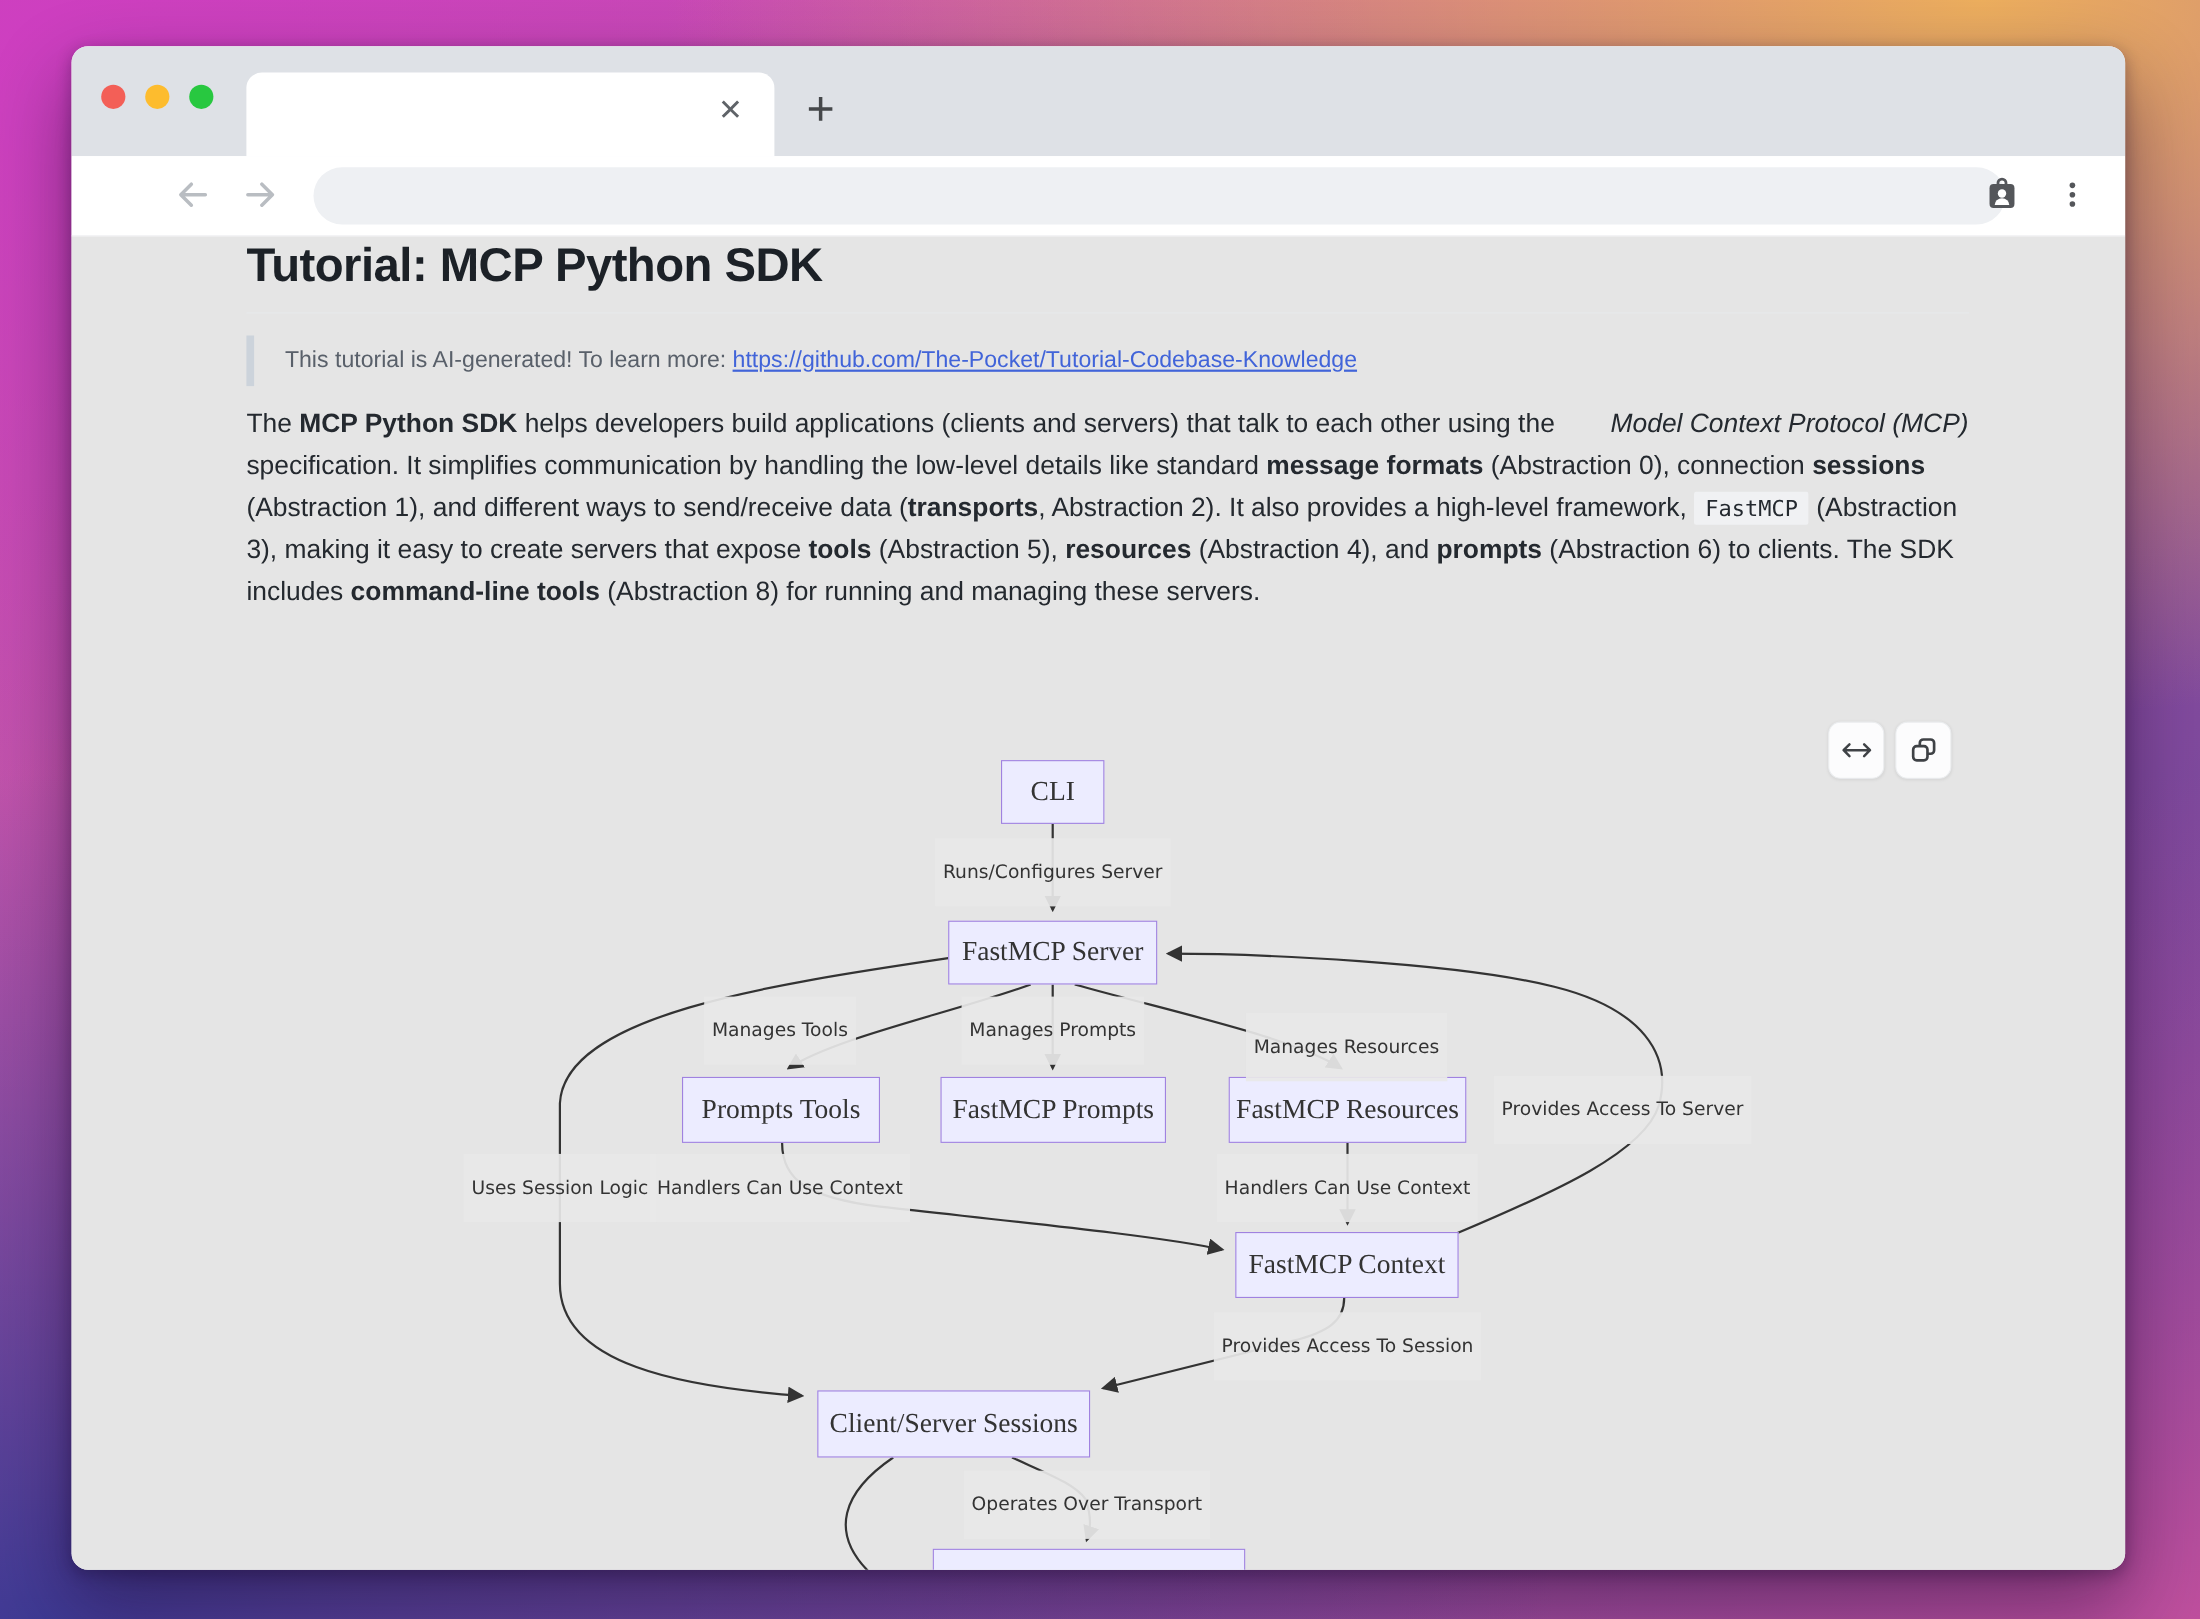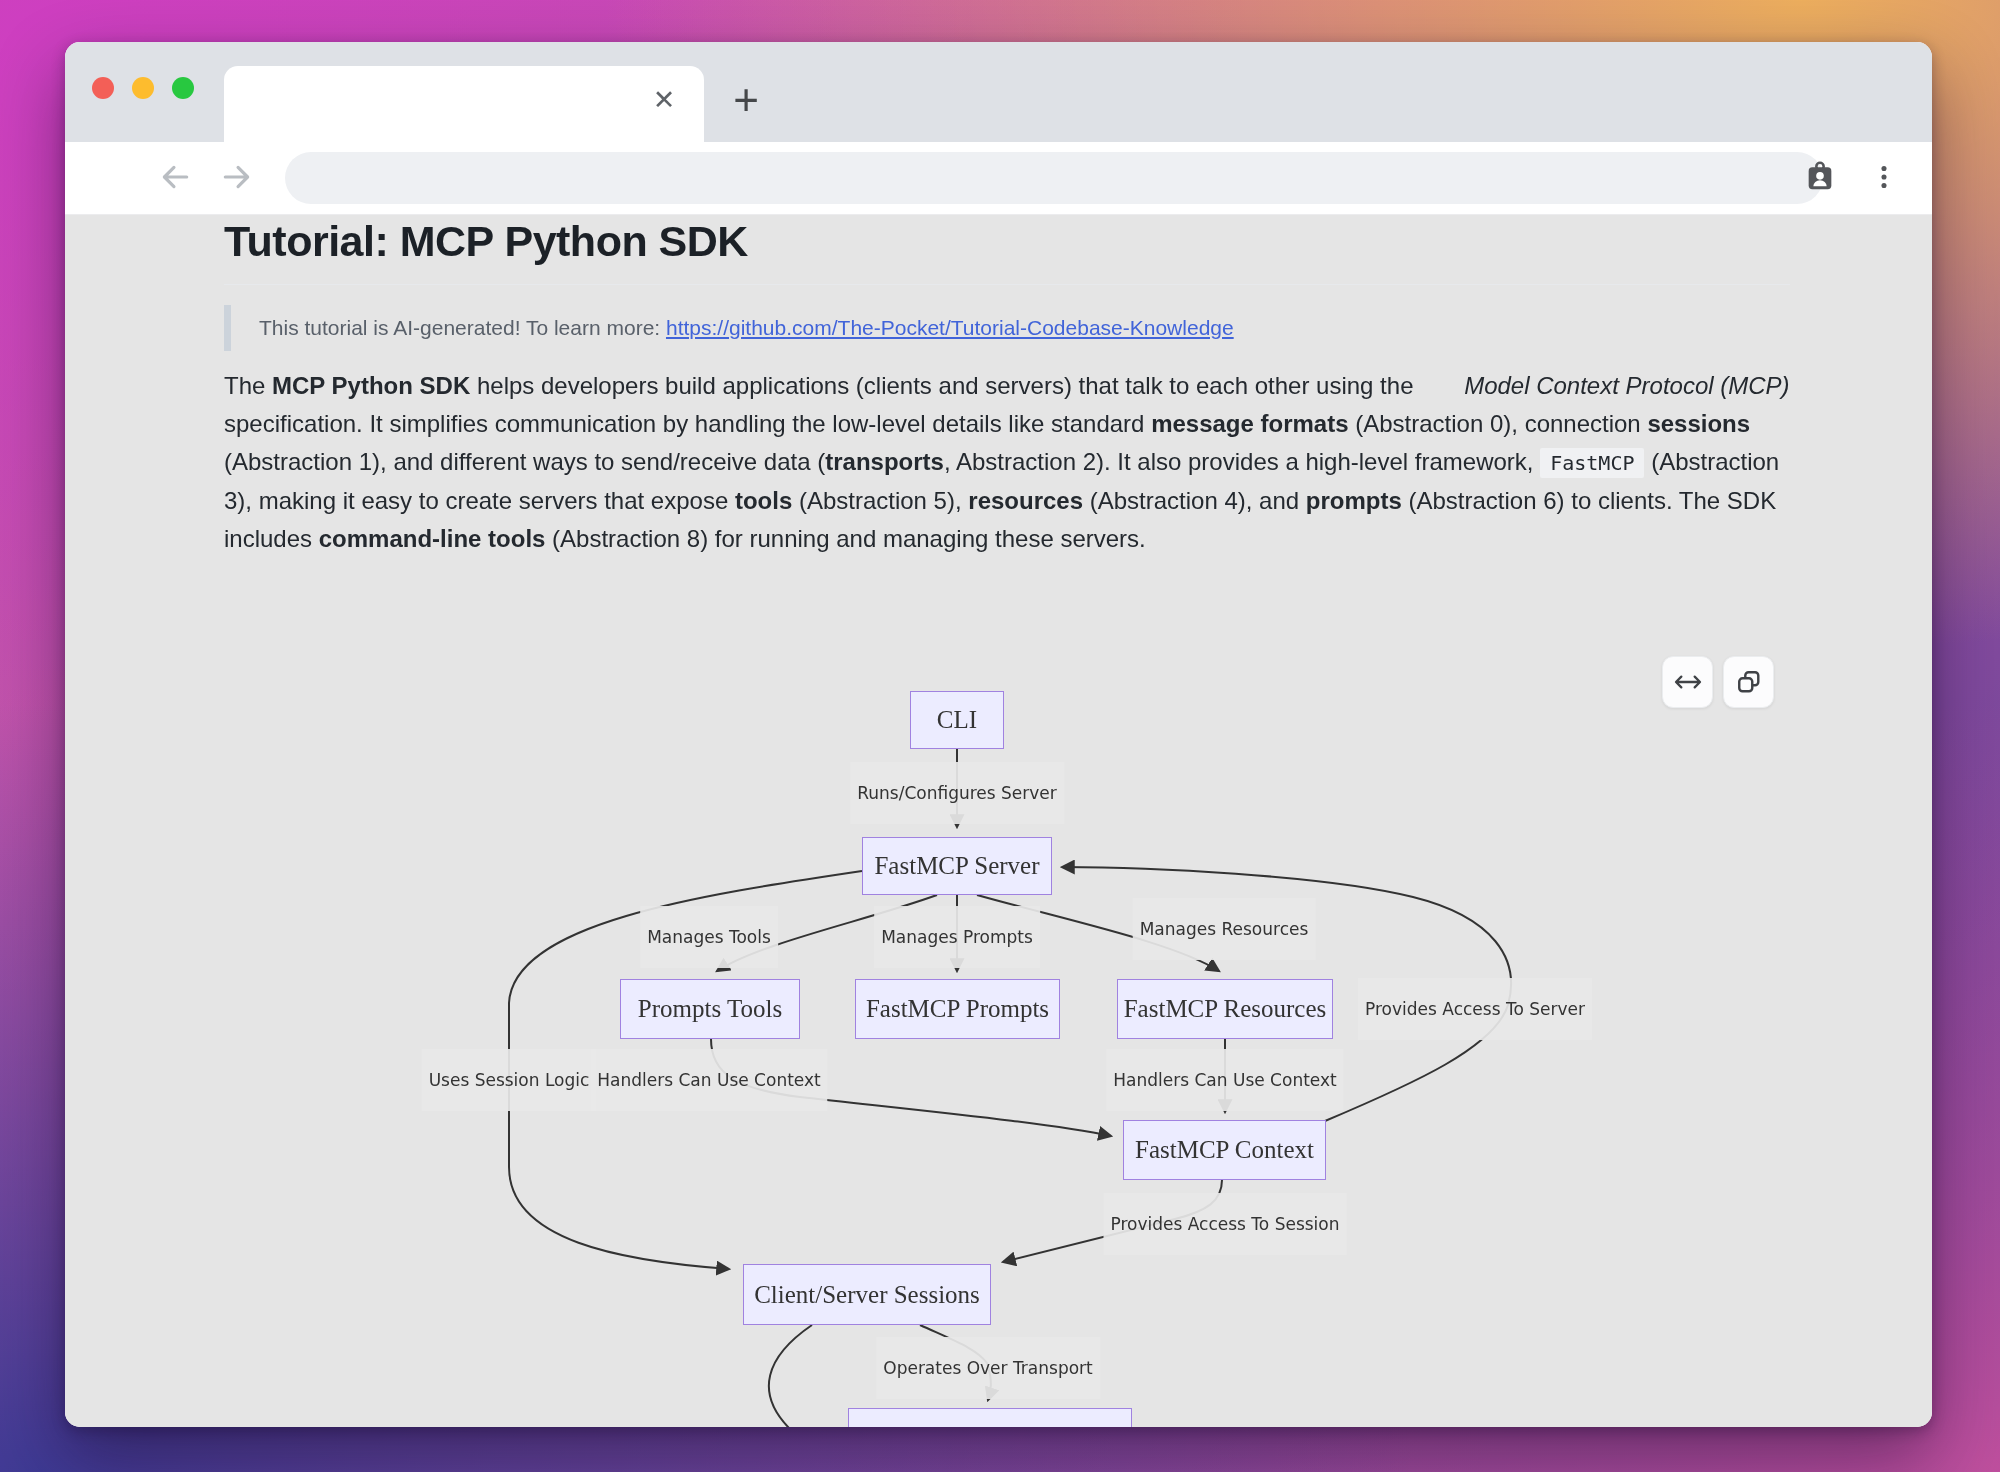--- a/index.html
+++ b/index.html
@@ -187,21 +187,21 @@
         <div class="node" style="left: 790px; top: 764px; width: 205px; height: 60px; text-align: right;">FastMCP Prompts</div>
         <div class="node" style="left: 1052px; top: 764px; width: 216px; height: 60px;">FastMCP Resources</div>
         <div class="node" style="left: 1058px; top: 905px; width: 203px; height: 60px;">FastMCP Context</div>
         <div class="node" style="left: 678px; top: 1049px; width: 248px; height: 61px;">Client/Server Sessions</div>
         <div class="node" style="left: 783px; top: 1193px; width: 284px; height: 60px;"></div>
       </div>
     <div id="diagram-labels">
         <div class="edge-label" style="left: 892px; top: 578px;">Runs/Configures Server</div>
         <div class="edge-label" style="left: 644px; top: 722px;">Manages Tools</div>
         <div class="edge-label" style="left: 892px; top: 722px;">Manages Prompts</div>
-        <div class="edge-label" style="left: 1159px; top: 714px;">Manages Resources</div>
+        <div class="edge-label" style="left: 1159px; top: 737px;">Manages Resources</div>
         <div class="edge-label" style="left: 1410px; top: 794px;">Provides Access To Server</div>
         <div class="edge-label" style="left: 444px; top: 865px;">Uses Session Logic</div>
         <div class="edge-label" style="left: 644px; top: 865px;">Handlers Can Use Context</div>
         <div class="edge-label" style="left: 1160px; top: 865px;">Handlers Can Use Context</div>
         <div class="edge-label" style="left: 1160px; top: 1009px;">Provides Access To Session</div>
         <div class="edge-label" style="left: 923px; top: 1153px;">Operates Over Transport</div>
       </div>
   </div>
 </div>
 

